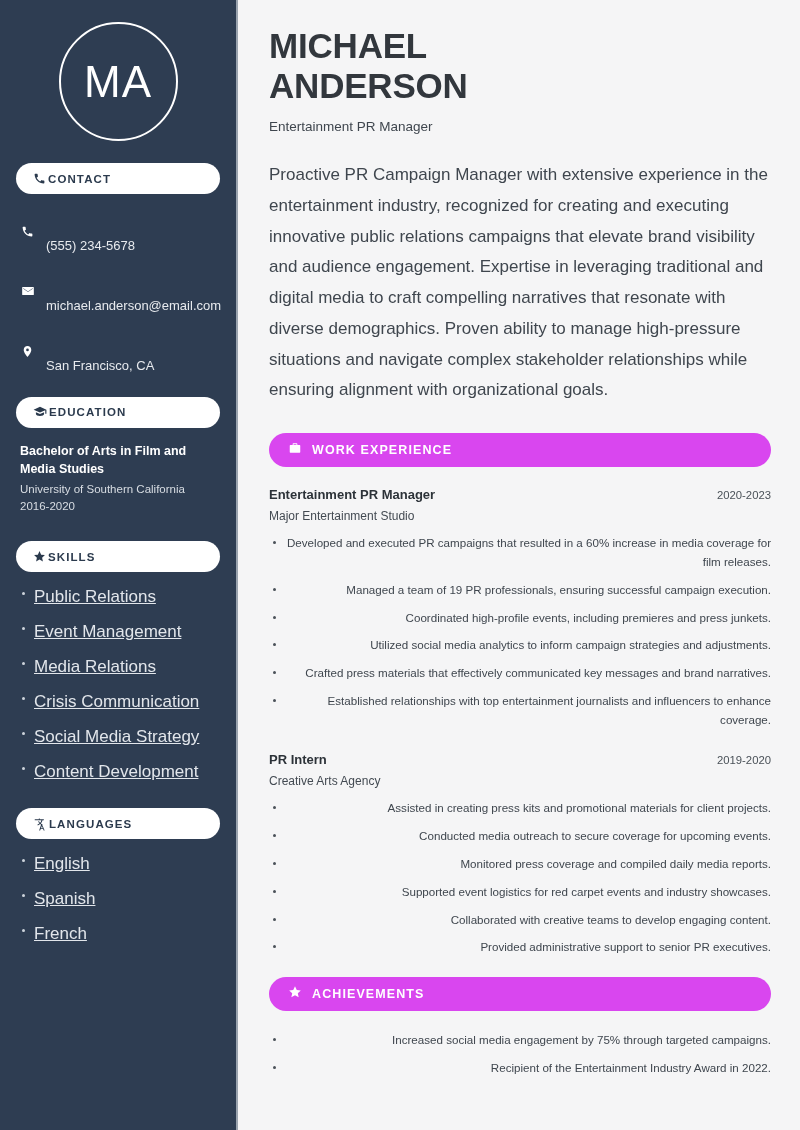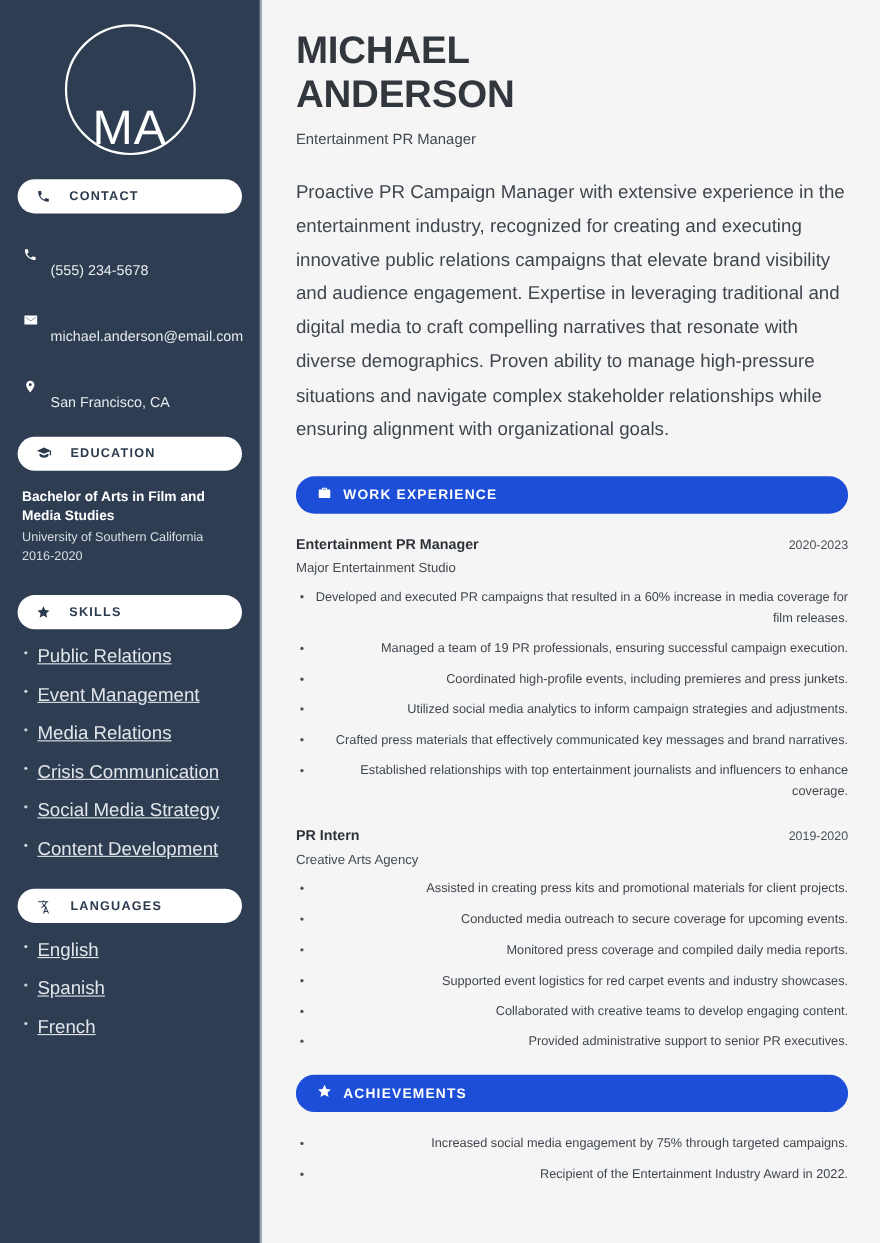--- a/index.html
+++ b/index.html
@@ -35,39 +35,39 @@
     justify-content: center;
     padding-top: 22px;
     padding-bottom: 22px;
   }
   .avatar {
     width: 119px;
     height: 119px;
     border-radius: 50%;
     border: 2px solid #ffffff;
     display: flex;
-    align-items: flex-end;
+    align-items: center;
     justify-content: center;
   }
   .avatar-initials {
     font-size: 44px;
     font-weight: 400;
     letter-spacing: 1px;
     color: #ffffff;
     line-height: 1;
   }
 
   
   .pill {
     background: #ffffff;
     border-radius: 999px;
     height: 31px;
     display: flex;
     align-items: center;
-    gap: 17px;
+    gap: 2px;
     padding: 0 17px;
     margin-bottom: 14px;
   }
   .pill-label {
     font-size: 11.5px;
     font-weight: 700;
     letter-spacing: 1.1px;
     color: #2b3a4d;
     text-transform: uppercase;
   }
@@ -157,21 +157,21 @@
   .summary {
     font-size: 17px;
     color: #3f464e;
     line-height: 1.81;
     margin-top: 26px;
     margin-bottom: 27px;
   }
 
   
   .bar {
-    background: #1d4ed8;
+    background: #d946ef;
     border-radius: 999px;
     height: 34px;
     display: flex;
     align-items: center;
     gap: 10px;
     padding: 0 19px;
     margin-bottom: 20px;
   }
   .bar-label {
     font-size: 12.5px;

